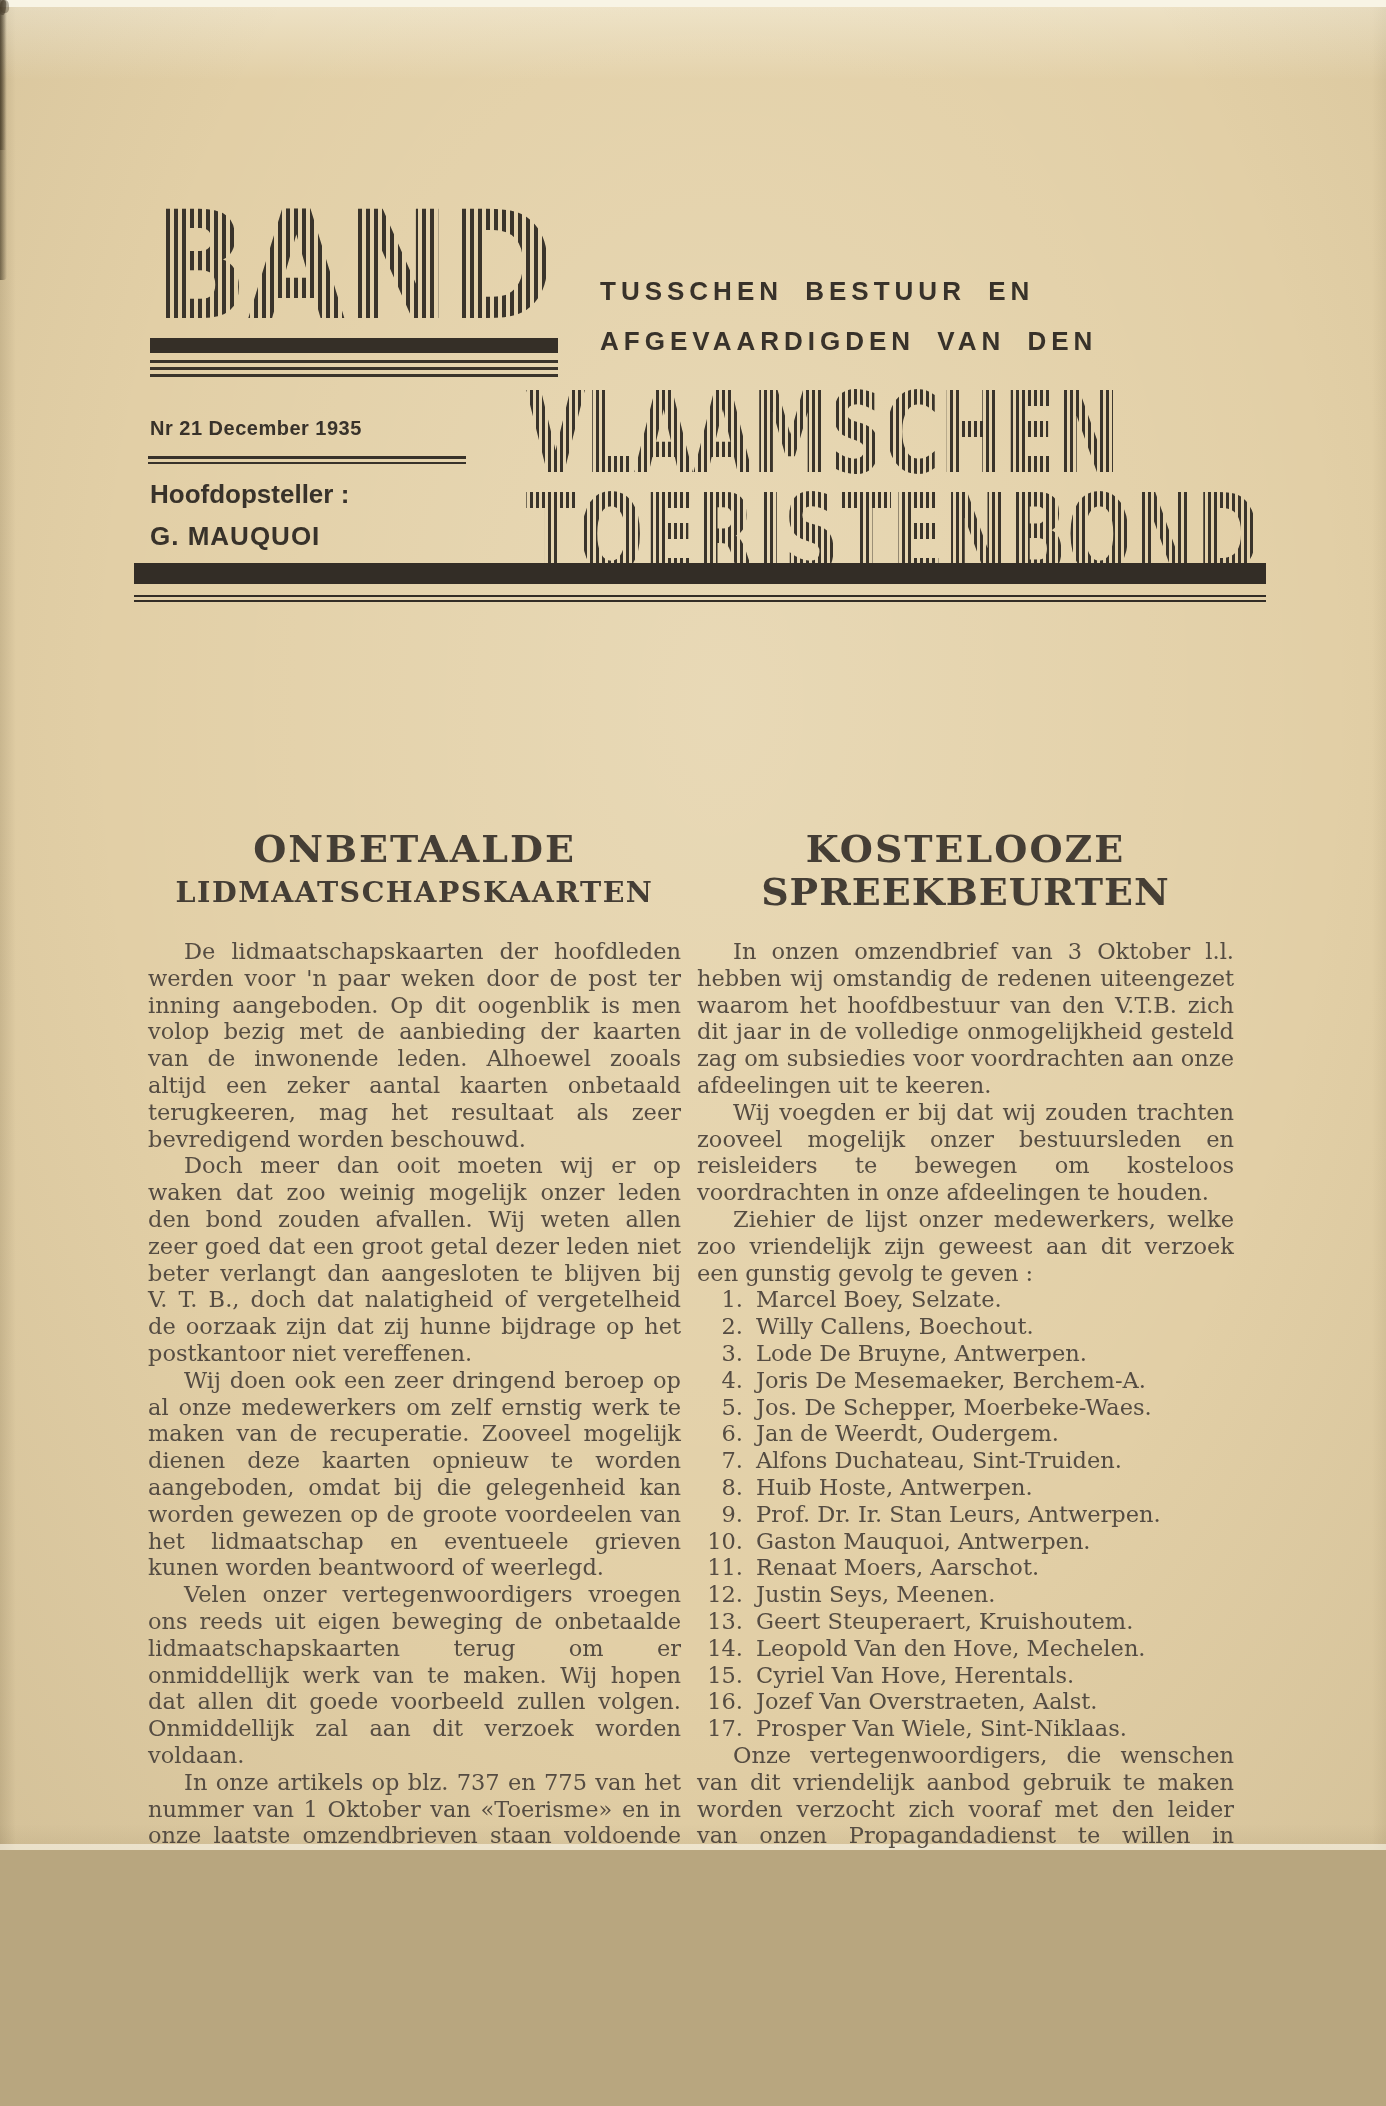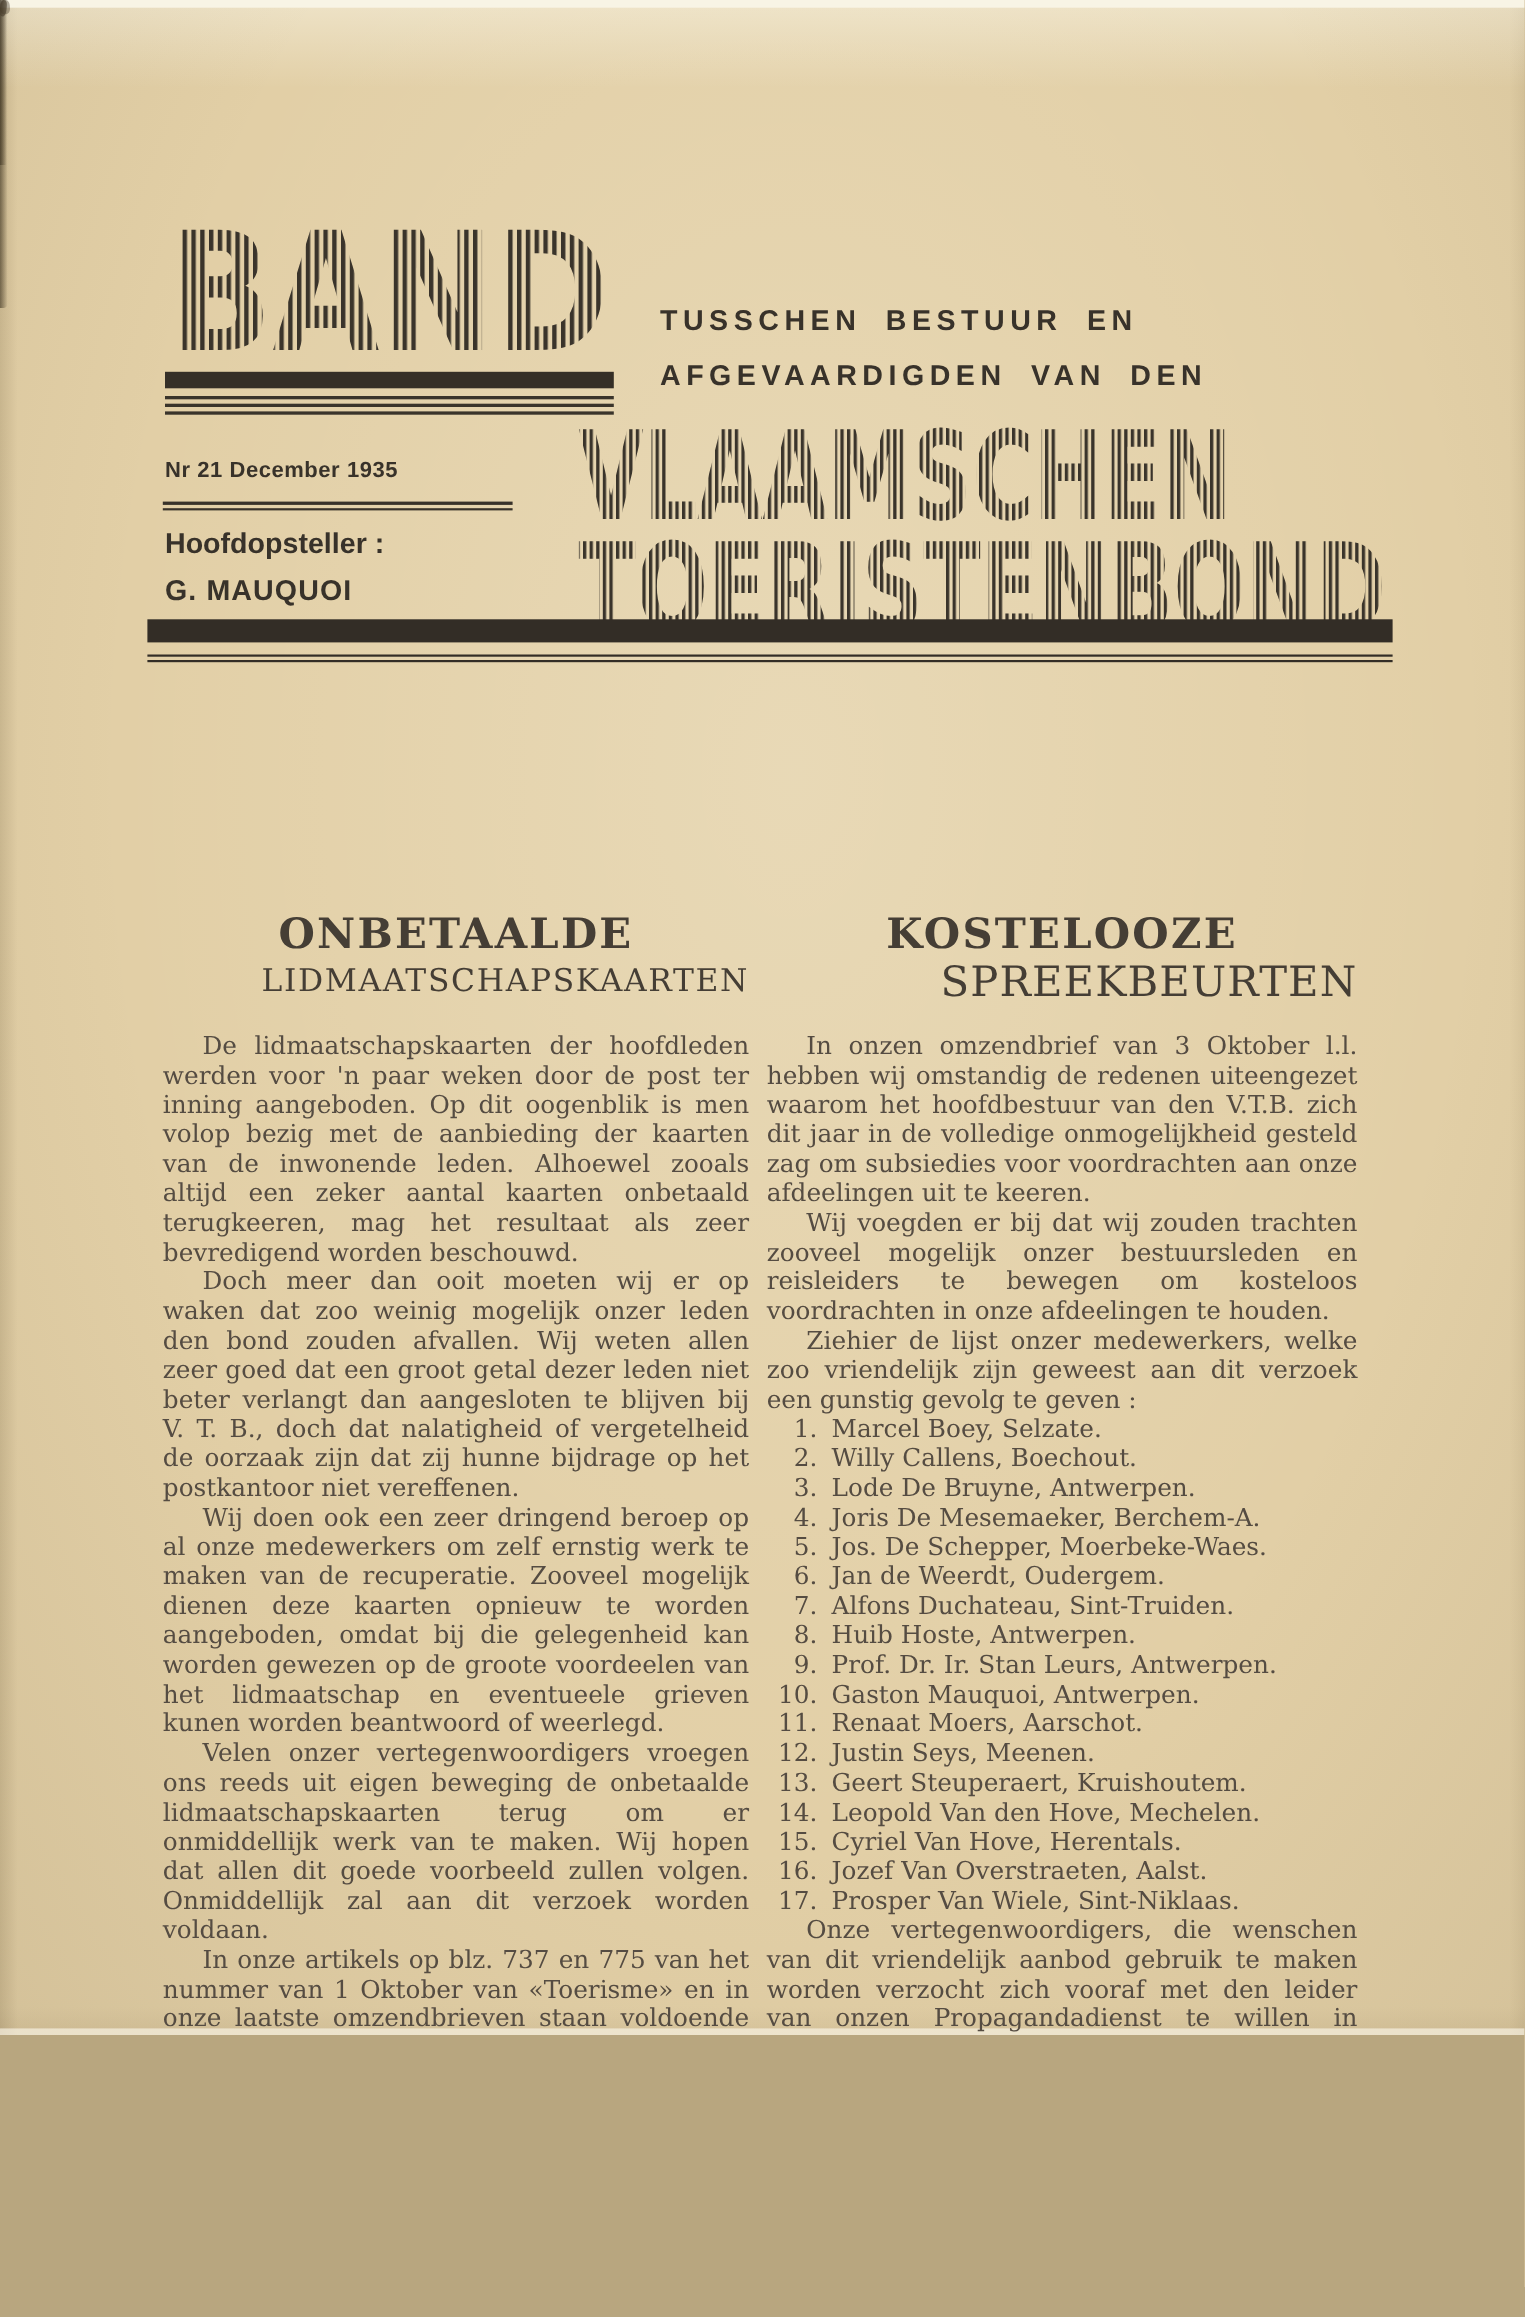--- a/index.html
+++ b/index.html
@@ -44,22 +44,22 @@
   .rule-thin{position:absolute;left:134px;top:595px;width:1132px;height:7px;
     border-top:2px solid #332d26;border-bottom:2px solid #332d26;box-sizing:border-box;}
 
   
   .columns{position:absolute;left:148px;top:812px;width:1094px;display:flex;gap:16px;}
   .col{box-sizing:border-box;}
   .col.left{width:533px;}
   .col.right{width:537px;}
   .t1{margin:0;padding-top:14px;text-align:center;font-family:"DejaVu Serif",serif;
     font-weight:bold;font-size:38px;line-height:46px;letter-spacing:2px;color:#453e35;}
-  .t2{margin:0 0 26px 0;text-align:right;font-family:"DejaVu Serif",serif;
-    font-weight:normal;font-size:38px;line-height:40px;letter-spacing:1px;color:#453e35;}
+  .t2{margin:0 0 26px 0;text-align:center;font-family:"DejaVu Serif",serif;
+    font-weight:bold;font-size:38px;line-height:40px;letter-spacing:1px;color:#453e35;}
   .t2.small{font-size:28.5px;letter-spacing:1.5px;}
   .col p{margin:0;font-family:"DejaVu Serif",serif;font-size:22.5px;line-height:26.8px;
     color:#554c42;text-align:justify;text-indent:36px;}
   .sig{font-family:"DejaVu Serif",serif;font-style:italic;font-size:24px;line-height:27px;
     color:#554c42;padding-right:88px;word-spacing:12px;}
   .speaker{display:flex;font-family:"DejaVu Serif",serif;font-size:22.5px;
     line-height:26.8px;color:#554c42;}
   .speaker .num{width:46px;text-align:right;flex:none;}
   .speaker .nm{margin-left:13px;}
   .pageno{position:absolute;left:1206px;top:1993px;font-family:"DejaVu Serif",serif;

